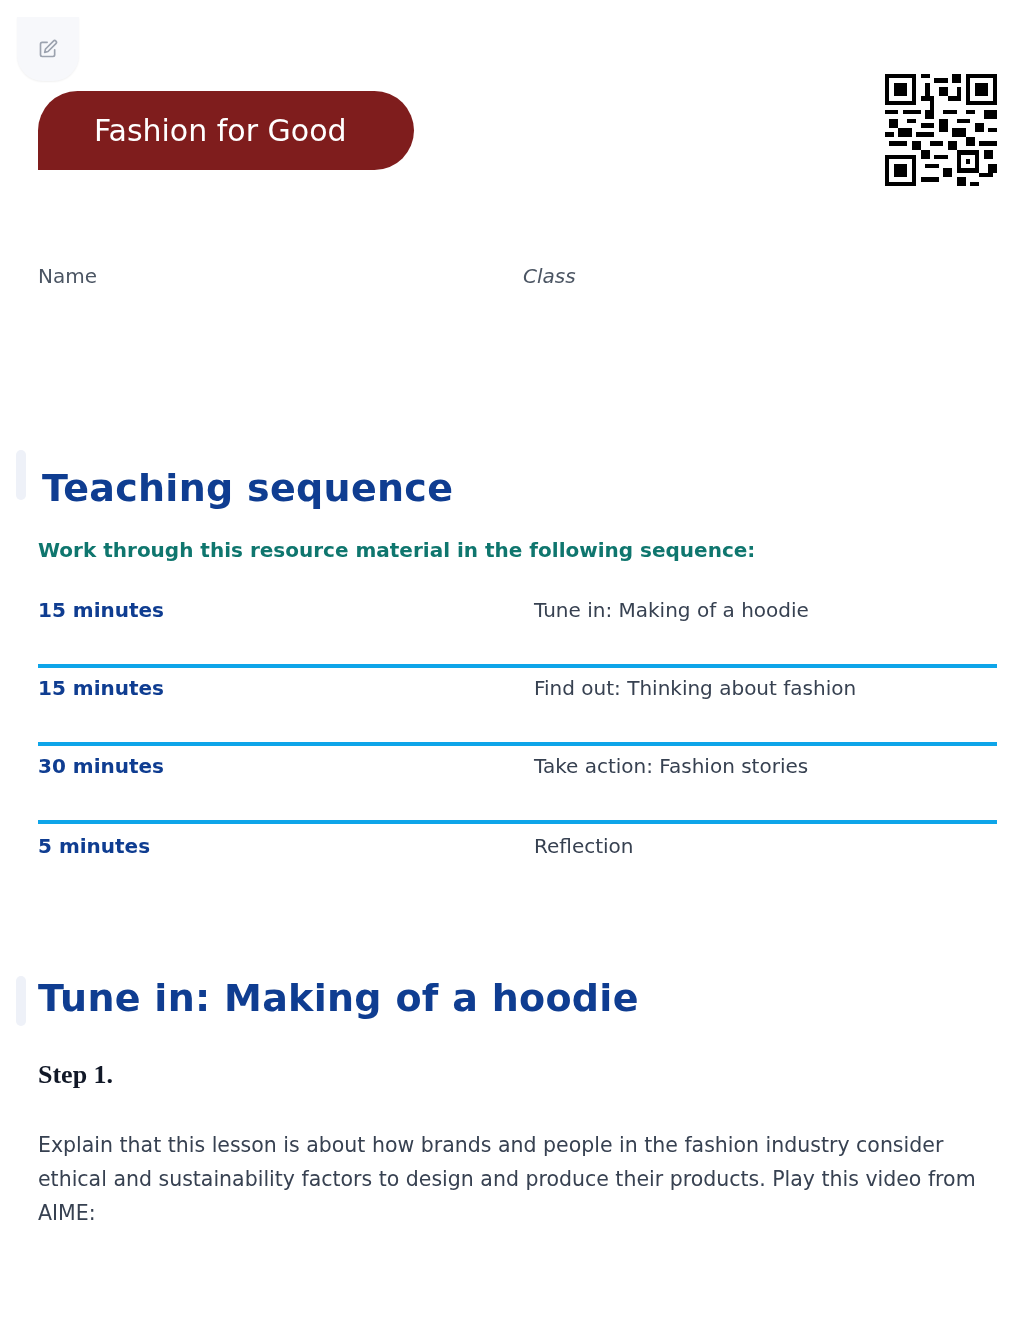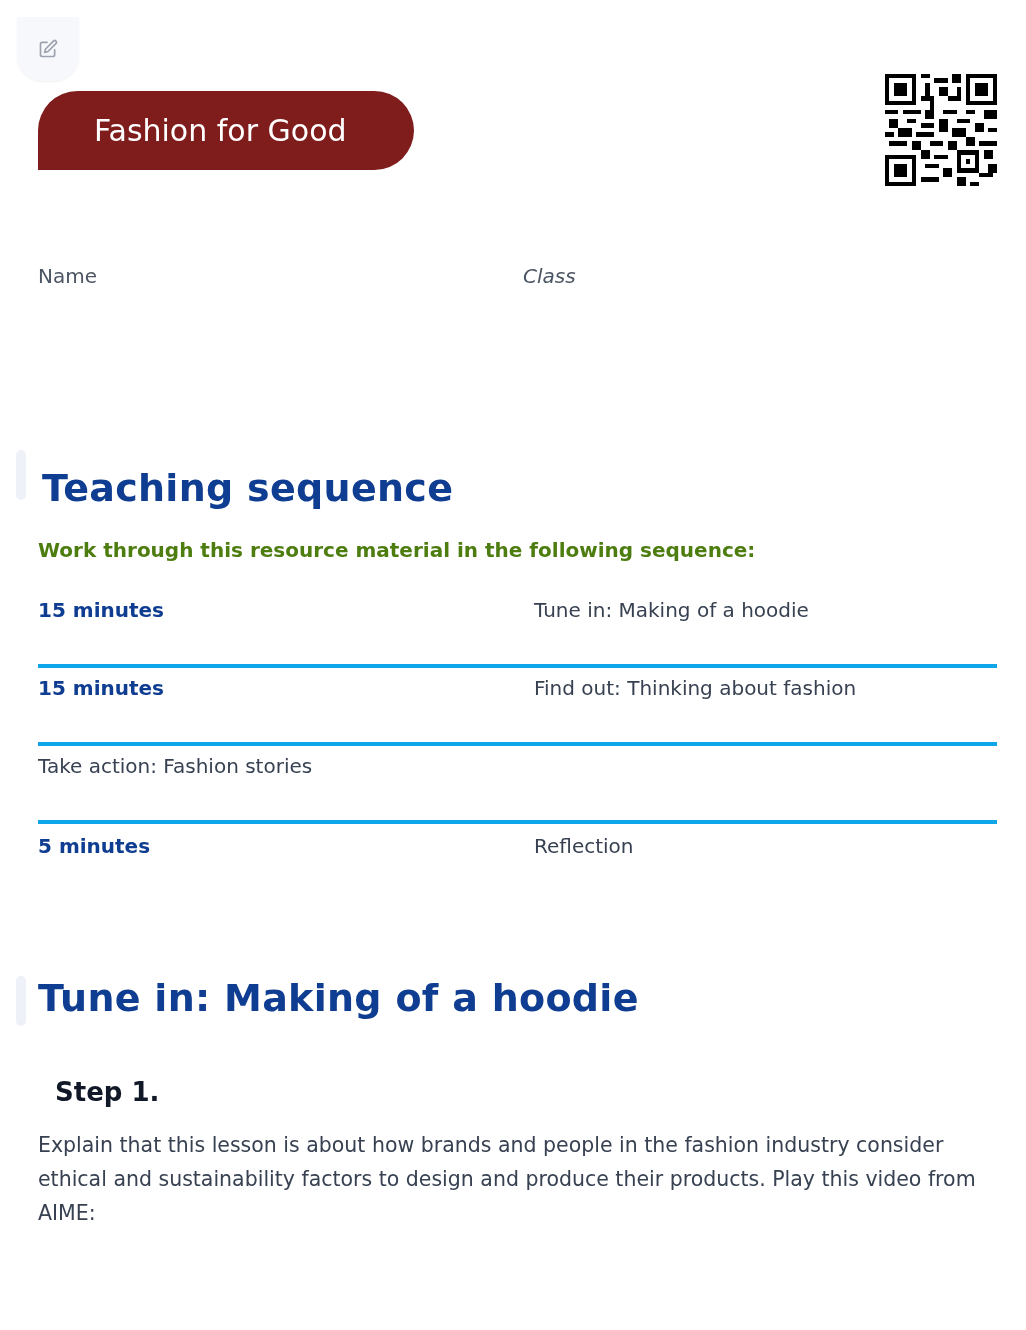--- a/index.html
+++ b/index.html
@@ -11,21 +11,21 @@
   .edit-tab svg { width:20px; height:20px; }
   .title-pill { position:absolute; left:38px; top:91px; width:376px; height:79px;
                 background:#7f1d1d; border-radius:0 40px 40px 0; color:#fff;
                 display:flex; align-items:center; padding-left:56px; box-sizing:border-box;
                 font-size:30px; }
   .title-pill { border-top-left-radius:40px; border-bottom-left-radius:0; }
   .qr { position:absolute; left:885px; top:74px; width:112px; height:112px; }
   .field-label { position:absolute; top:264px; font-size:20px; color:#4b5563; }
   .section-h { position:absolute; left:38px; font-size:38px; font-weight:bold; color:#0f3d91; letter-spacing:0.3px; }
   .section-bar { position:absolute; left:16px; width:10px; background:#eef1f8; border-radius:5px; }
-  .intro { position:absolute; left:38px; top:538px; font-size:20px; font-weight:bold; color:#4d7c0f; }
+  .intro { position:absolute; left:38px; top:538px; font-size:20px; font-weight:bold; color:#0f766e; }
   .seq { position:absolute; left:38px; top:590px; width:959px; }
   .seq-row { display:flex; height:78px; align-items:center; border-bottom:4px solid #0ea5e9; box-sizing:border-box; position:relative; }
   .seq-row:last-child { border-bottom:none; }
   .seq-row .dur { width:496px; font-size:20px; font-weight:bold; color:#0f3d91; position:relative; top:-17px; }
   .seq-row .act { font-size:20px; color:#374151; position:relative; top:-17px; }
   .step-h { position:absolute; left:38px; top:1060px; font-size:26px; font-weight:bold; color:#111827; }
   .para { position:absolute; left:38px; top:1128px; width:970px; font-size:20.5px; line-height:34px; color:#374151; margin:0; }
 </style>
 </head>
 <body>
@@ -112,25 +112,26 @@
 <div class="seq">
   <div class="seq-row">
     <span class="dur">15 minutes</span>
     <span class="act">Tune in: Making of a hoodie</span>
   </div>
   <div class="seq-row">
     <span class="dur">15 minutes</span>
     <span class="act">Find out: Thinking about fashion</span>
   </div>
   <div class="seq-row">
+    <span class="dur">30 minutes</span>
     <span class="act">Take action: Fashion stories</span>
   </div>
   <div class="seq-row">
     <span class="dur">5 minutes</span>
     <span class="act">Reflection</span>
   </div>
 </div>
 
 <div class="section-bar" style="top:976px;height:50px;"></div>
 <h2 class="section-h" style="top:976px;margin:0;">Tune in: Making of a hoodie</h2>
 
-<h3 class="step-h" style="margin:17px;">Step 1.</h3>
+<h3 class="step-h" style="margin:0;font-family:Liberation Serif, serif;">Step 1.</h3>
 <p class="para">Explain that this lesson is about how brands and people in the fashion industry consider ethical and sustainability factors to design and produce their products. Play this video from AIME:</p>
 
 </body></html>

